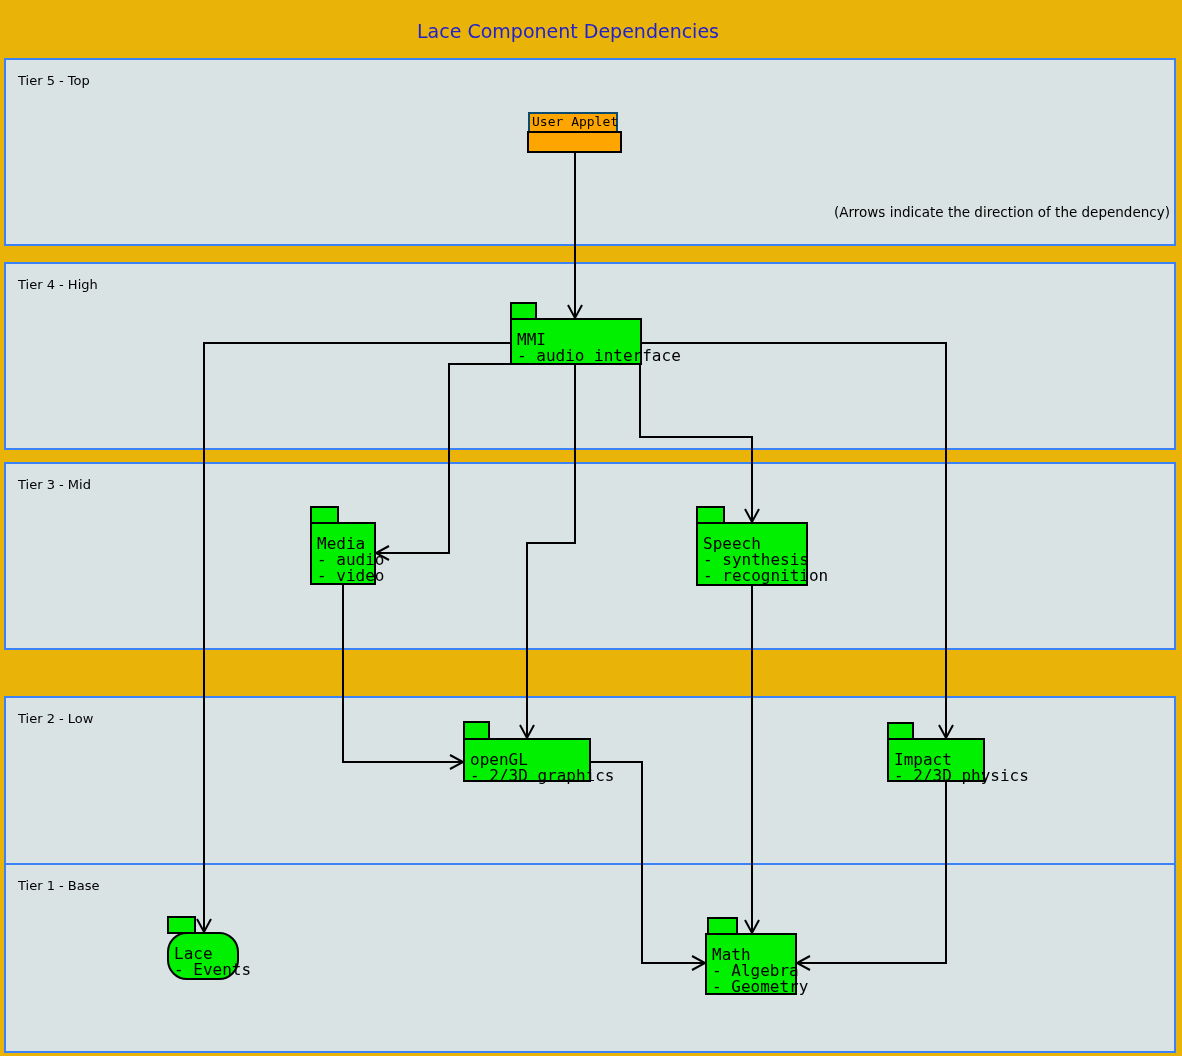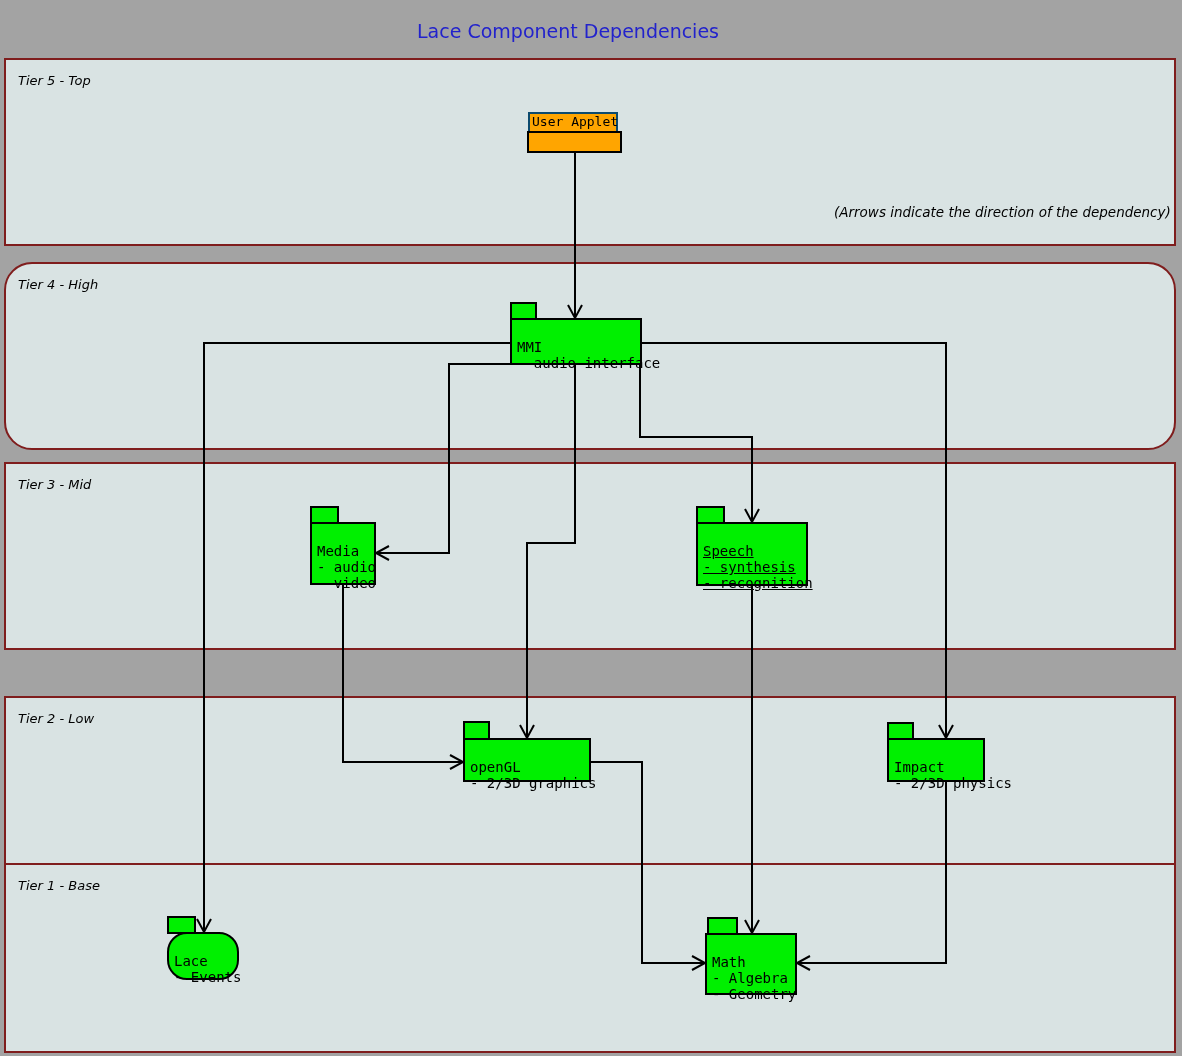--- a/index.html
+++ b/index.html
@@ -1,42 +1,42 @@
 <!DOCTYPE html>
 <html><head>
 <meta charset="utf-8">
 <style>
   html,body{margin:0;padding:0;background:#ffffff;}
-  #canvas{position:relative;width:1182px;height:1056px;background:#a3a3a3;
+  #canvas{position:relative;width:1182px;height:1056px;background:#eab308;
           font-family:"DejaVu Sans","Liberation Sans",sans-serif;overflow:hidden;}
   #title{position:absolute;left:0;top:20px;width:1136px;text-align:center;
          font-size:19px;color:#2222cc;}
   .tier{position:absolute;left:4px;width:1168px;background:#d9e3e3;
-        border:2px solid #7f1d1d;box-sizing:content-box;font-style:italic;}
+        border:2px solid #3b82f6;box-sizing:content-box;}
   #tier5{top:58px;height:184px;}
-  #tier4{top:262px;height:184px;border-radius:28px;}
+  #tier4{top:262px;height:184px;}
   #tier3{top:462px;height:184px;}
   #tier2{top:696px;height:184px;}
   #tier1{top:863px;height:186px;}
   .tier-label{position:absolute;left:12px;top:13px;font-size:13px;color:#000;}
   #note{position:absolute;left:828px;top:144px;width:340px;font-size:13.5px;color:#000;}
   #edges{position:absolute;left:0;top:0;z-index:2;pointer-events:none;}
   .pkg,.ua{position:absolute;z-index:3;font-family:"DejaVu Sans Mono","Liberation Mono",monospace;}
   .pkg .tab{position:absolute;background:#00f000;border:2px solid #000;box-sizing:border-box;}
   .pkg .body{position:absolute;background:#00f000;border:2px solid #000;box-sizing:border-box;
-             padding:19px 0 0 5px;font-size:14px;line-height:16px;white-space:nowrap;color:#000;}
+             padding:12px 0 0 5px;font-size:16px;line-height:16px;white-space:nowrap;color:#000;}
   
   #pkg-mmi .tab{left:510px;top:302px;width:27px;height:18px;}
   #pkg-mmi .body{left:510px;top:318px;width:132px;height:47px;}
   
   #pkg-media .tab{left:310px;top:506px;width:29px;height:18px;}
   #pkg-media .body{left:310px;top:522px;width:66px;height:63px;}
   
   #pkg-speech .tab{left:696px;top:506px;width:29px;height:18px;}
-  #pkg-speech .body{left:696px;top:522px;width:112px;height:64px;text-decoration:underline;}
+  #pkg-speech .body{left:696px;top:522px;width:112px;height:64px;}
   
   #pkg-opengl .tab{left:463px;top:721px;width:27px;height:19px;}
   #pkg-opengl .body{left:463px;top:738px;width:128px;height:44px;}
   
   #pkg-impact .tab{left:887px;top:722px;width:27px;height:18px;}
   #pkg-impact .body{left:887px;top:738px;width:98px;height:44px;}
   
   #pkg-lace .tab{left:167px;top:916px;width:29px;height:18px;}
   #pkg-lace .body{left:167px;top:932px;width:72px;height:48px;border-radius:20px;}
   

